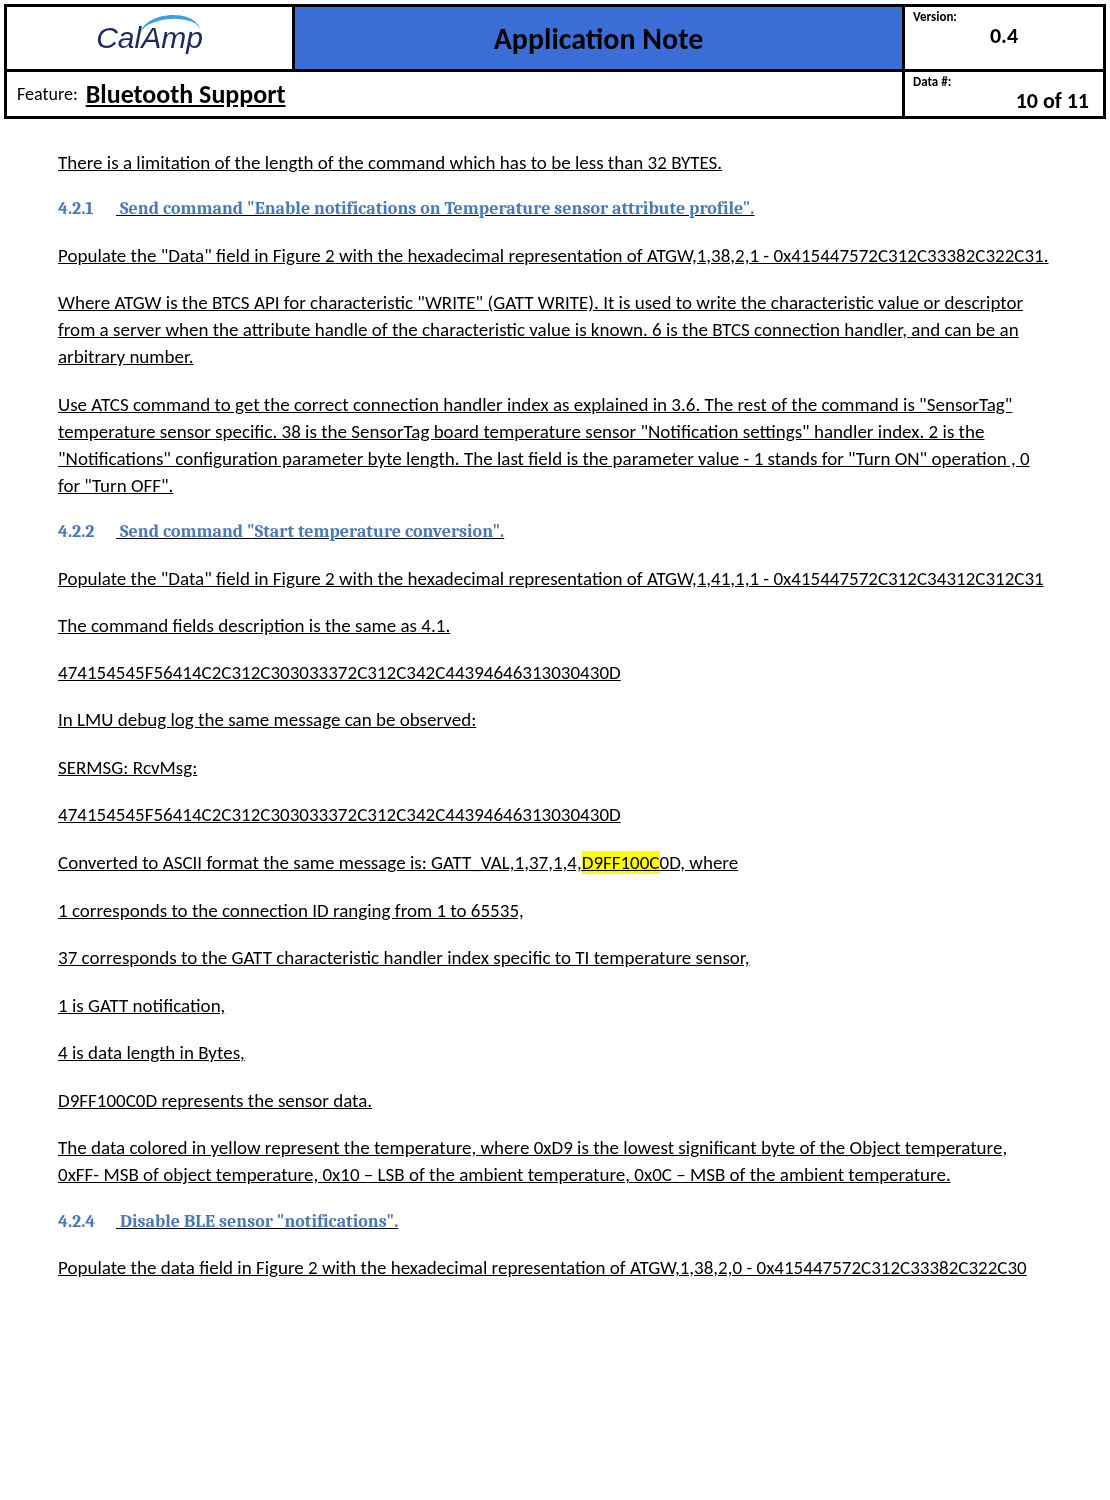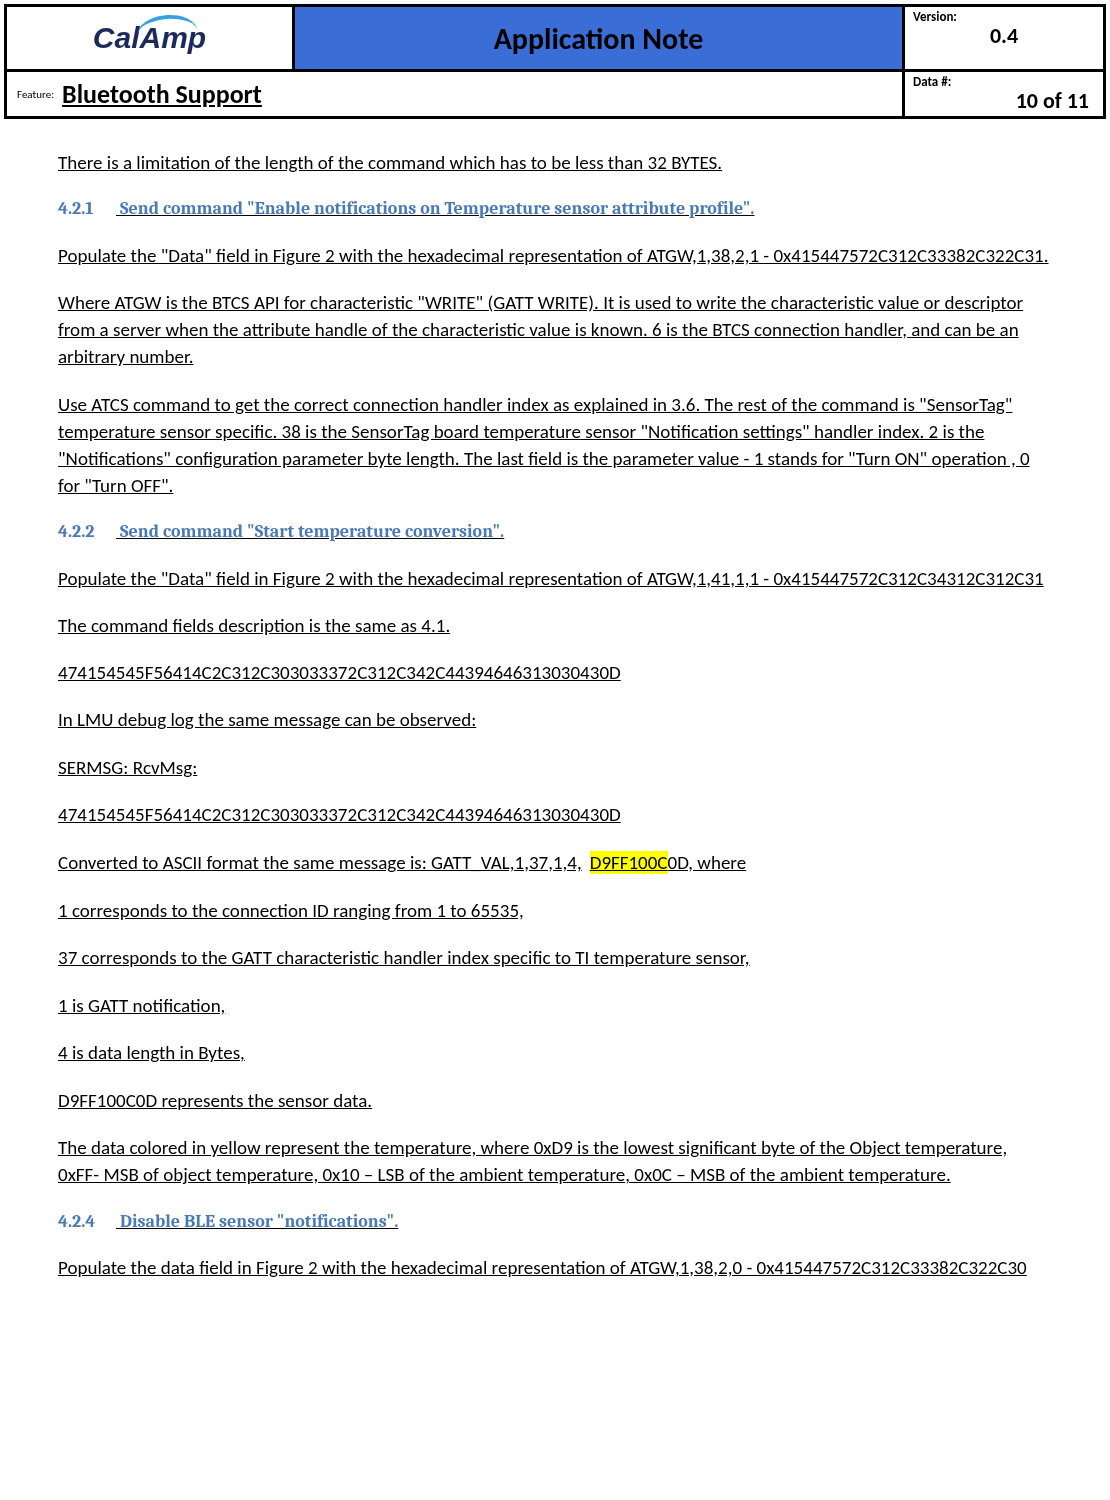--- a/index.html
+++ b/index.html
@@ -23,21 +23,21 @@
     width: 285px;
     border-right: 3px solid #000;
     display: flex;
     align-items: center;
     justify-content: center;
     padding: 8px 0;
   }
   .logo {
     font-family: "Arial Black", Arial, sans-serif;
     font-style: italic;
-    font-weight: 700;
+    font-weight: 400;
     font-size: 30px;
     color: #1b2a5a;
     position: relative;
   }
   .logo .swoosh {
     position: absolute;
     top: -6px;
     left: 44px;
     width: 60px;
     height: 14px;
@@ -79,21 +79,21 @@
     border-top: 3px solid #000;
   }
   .feature-cell {
     flex: 1;
     display: flex;
     align-items: center;
     padding: 4px 10px;
     border-right: 3px solid #000;
   }
   .feature-cell .fl {
-    font-size: 11px;
+    font-size: 18px;
     margin-right: 8px;
     font-weight: 400;
   }
   .feature-cell .fv {
     font-size: 26px;
     font-weight: 700;
     text-decoration: underline;
   }
   .pagenum-cell {
     width: 182px;
@@ -118,21 +118,20 @@
   }
   .sec-head .num {
     display: inline-block;
     min-width: 58px;
   }
   .after-head {
     margin-top: 0;
   }
   .hl {
     background: #ffff00;
-    margin-left: 8px;
   }
   .noline {
     margin: 0;
     line-height: 1.45;
   }
 </style>
 </head>
 <body>
 
 <div class="page">

